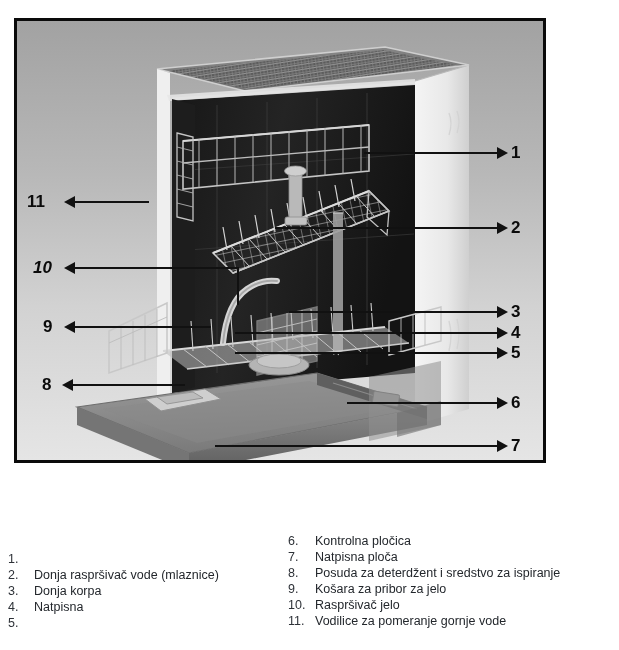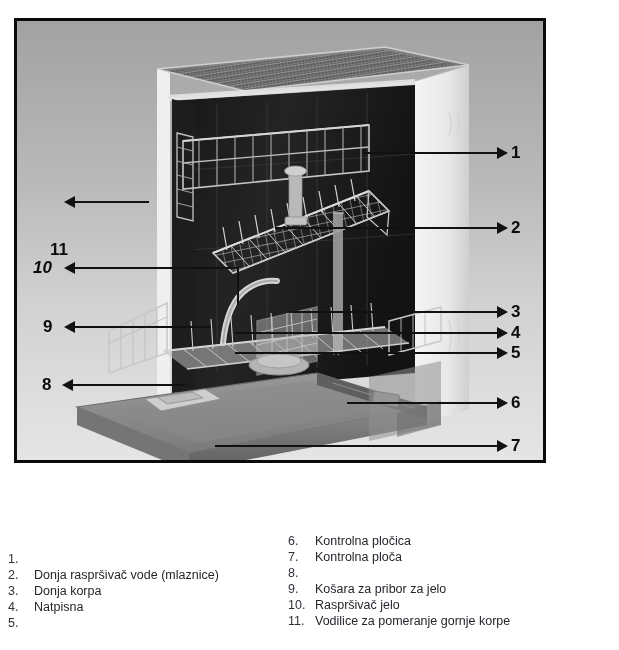--- a/index.html
+++ b/index.html
@@ -400,21 +400,21 @@
 
     <div class="callout">
       <div class="leader leader-h" style="left:198px; top:424px; width:284px;"></div>
       <div class="arrow-head arrow-right" style="left:480px; top:419px;"></div>
       <div class="callout-num" style="left:494px; top:416px;">7</div>
     </div>
 
     <div class="callout">
       <div class="leader leader-h" style="left:58px; top:180px; width:74px;"></div>
       <div class="arrow-head arrow-left" style="left:47px; top:175px;"></div>
-      <div class="callout-num" style="left:33px; top:172px;margin-top:48px;">11</div>
+      <div class="callout-num" style="left:10px; top:172px;">11</div>
     </div>
 
     <div class="callout">
       <div class="leader leader-h" style="left:58px; top:246px; width:164px;"></div>
       <div class="leader leader-v" style="left:220px; top:246px; height:38px;"></div>
       <div class="arrow-head arrow-left" style="left:47px; top:241px;"></div>
       <div class="callout-num" style="left:16px; top:238px;font-style:italic;">10</div>
     </div>
 
     <div class="callout">
@@ -455,32 +455,33 @@
     </div>
   </div>
 
   <div class="legend-col" id="legend-col-right">
     <div class="legend-row">
       <span class="legend-num">6.</span>
       <span class="legend-text">Kontrolna pločica</span>
     </div>
     <div class="legend-row">
       <span class="legend-num">7.</span>
-      <span class="legend-text">Kontrolna ploča</span>
+      <span class="legend-text">Natpisna ploča</span>
     </div>
     <div class="legend-row">
       <span class="legend-num">8.</span>
+      <span class="legend-text">Posuda za deterdžent i sredstvo za ispiranje</span>
     </div>
     <div class="legend-row">
       <span class="legend-num">9.</span>
       <span class="legend-text">Košara za pribor za jelo</span>
     </div>
     <div class="legend-row">
       <span class="legend-num">10.</span>
       <span class="legend-text">Raspršivač jelo</span>
     </div>
     <div class="legend-row">
       <span class="legend-num">11.</span>
-      <span class="legend-text">Vodilice za pomeranje gornje korpe</span>
+      <span class="legend-text">Vodilice za pomeranje gornje vode</span>
     </div>
   </div>
 
 </div>
 
 </body></html>

